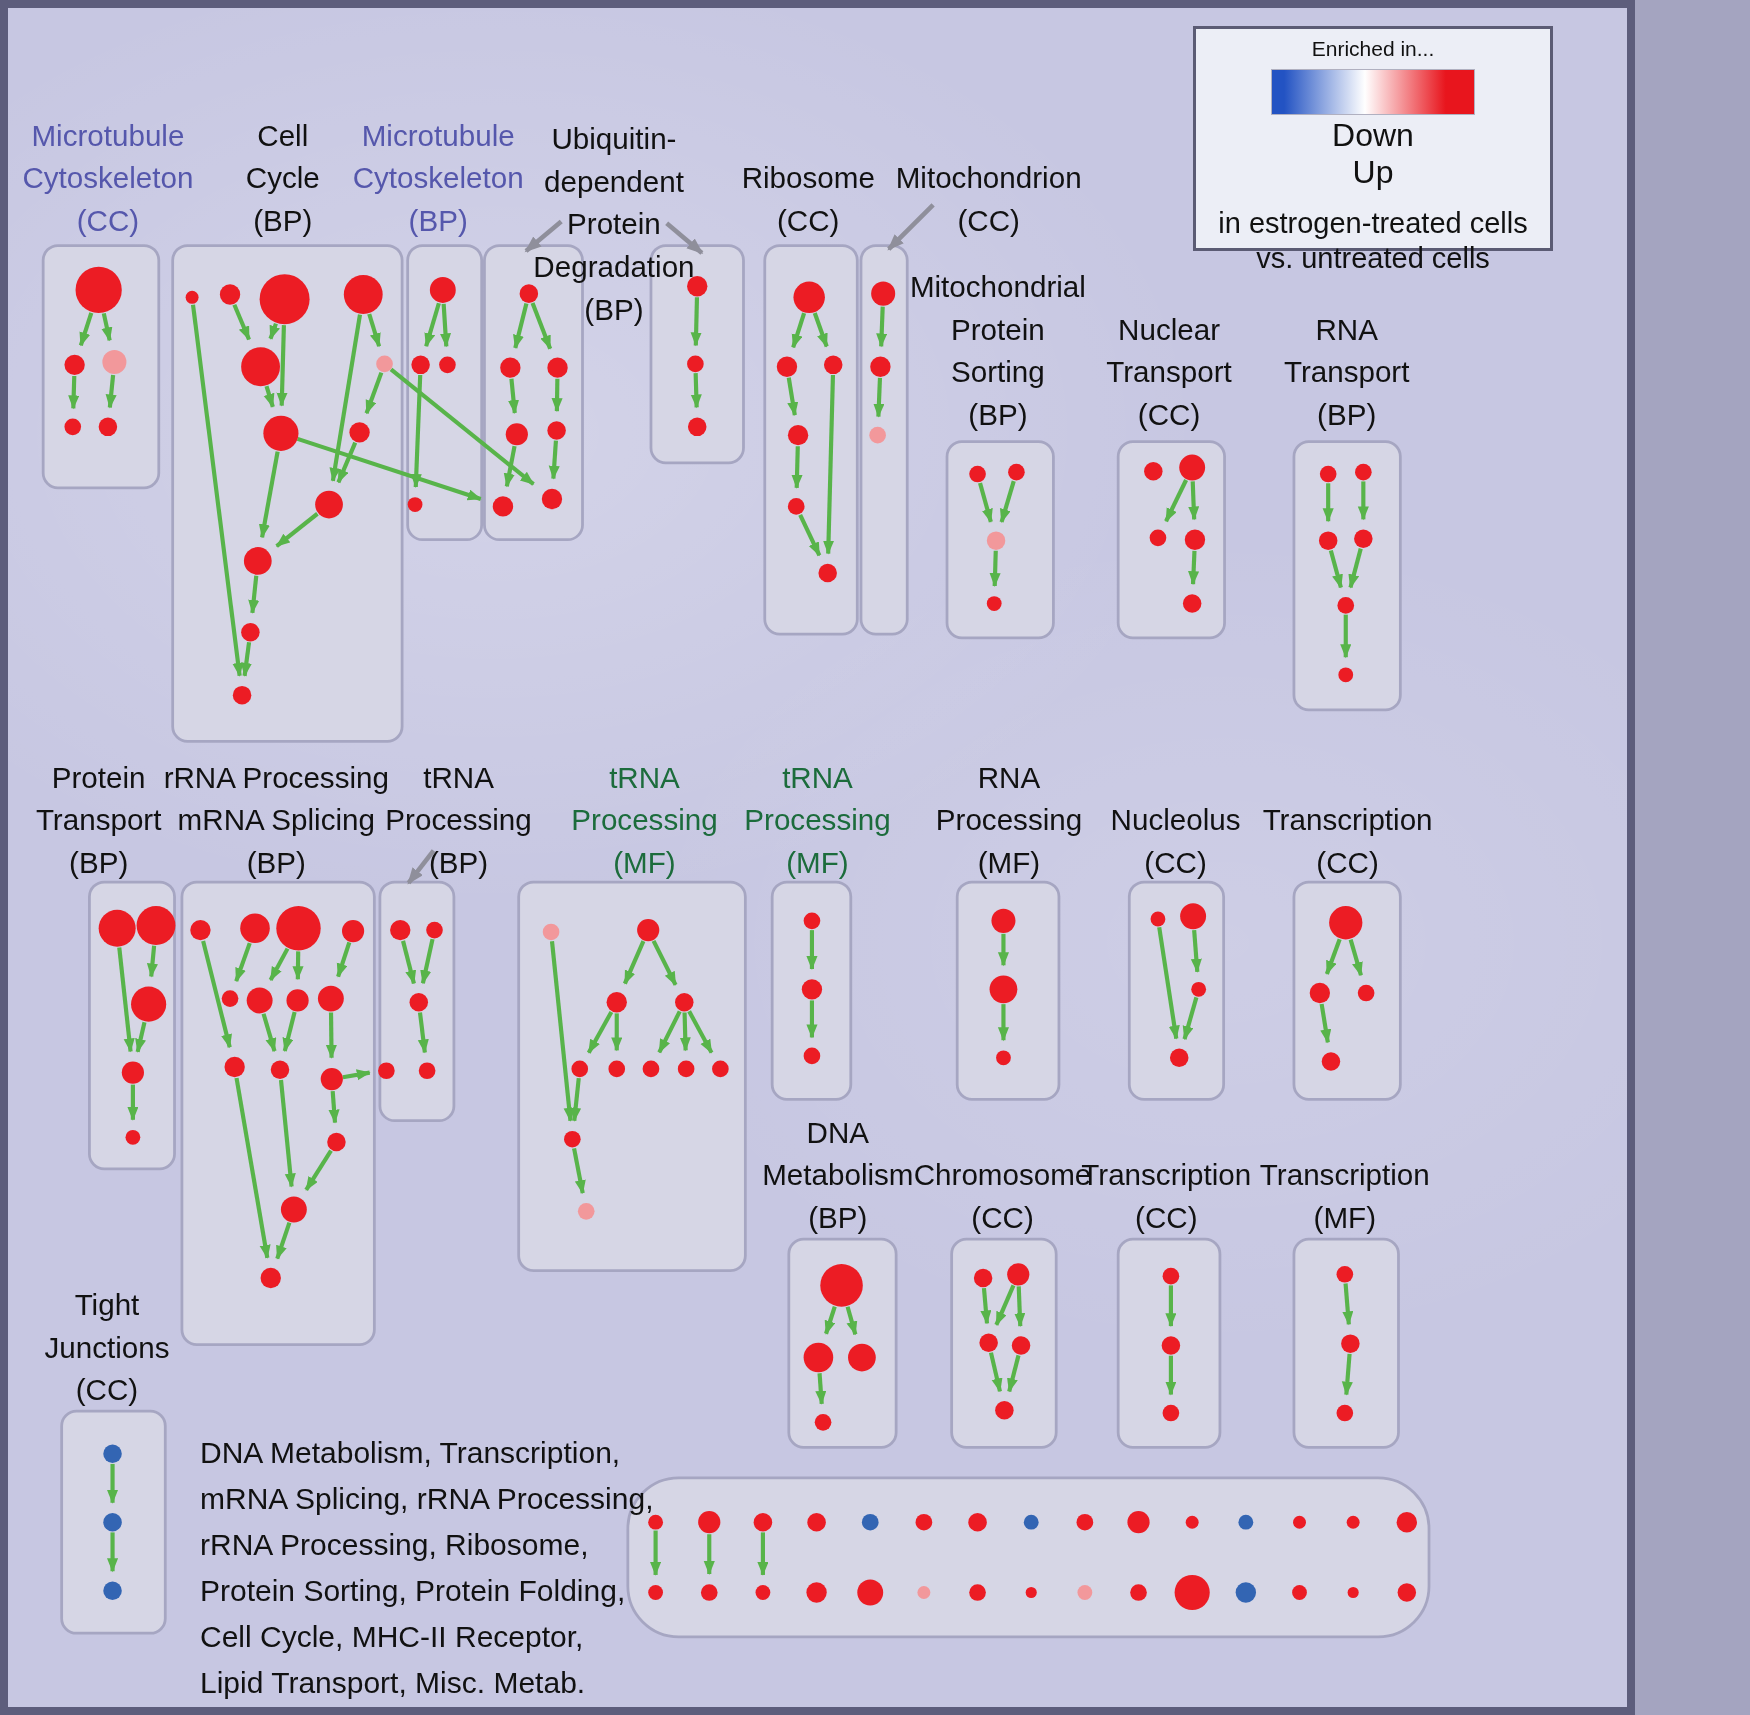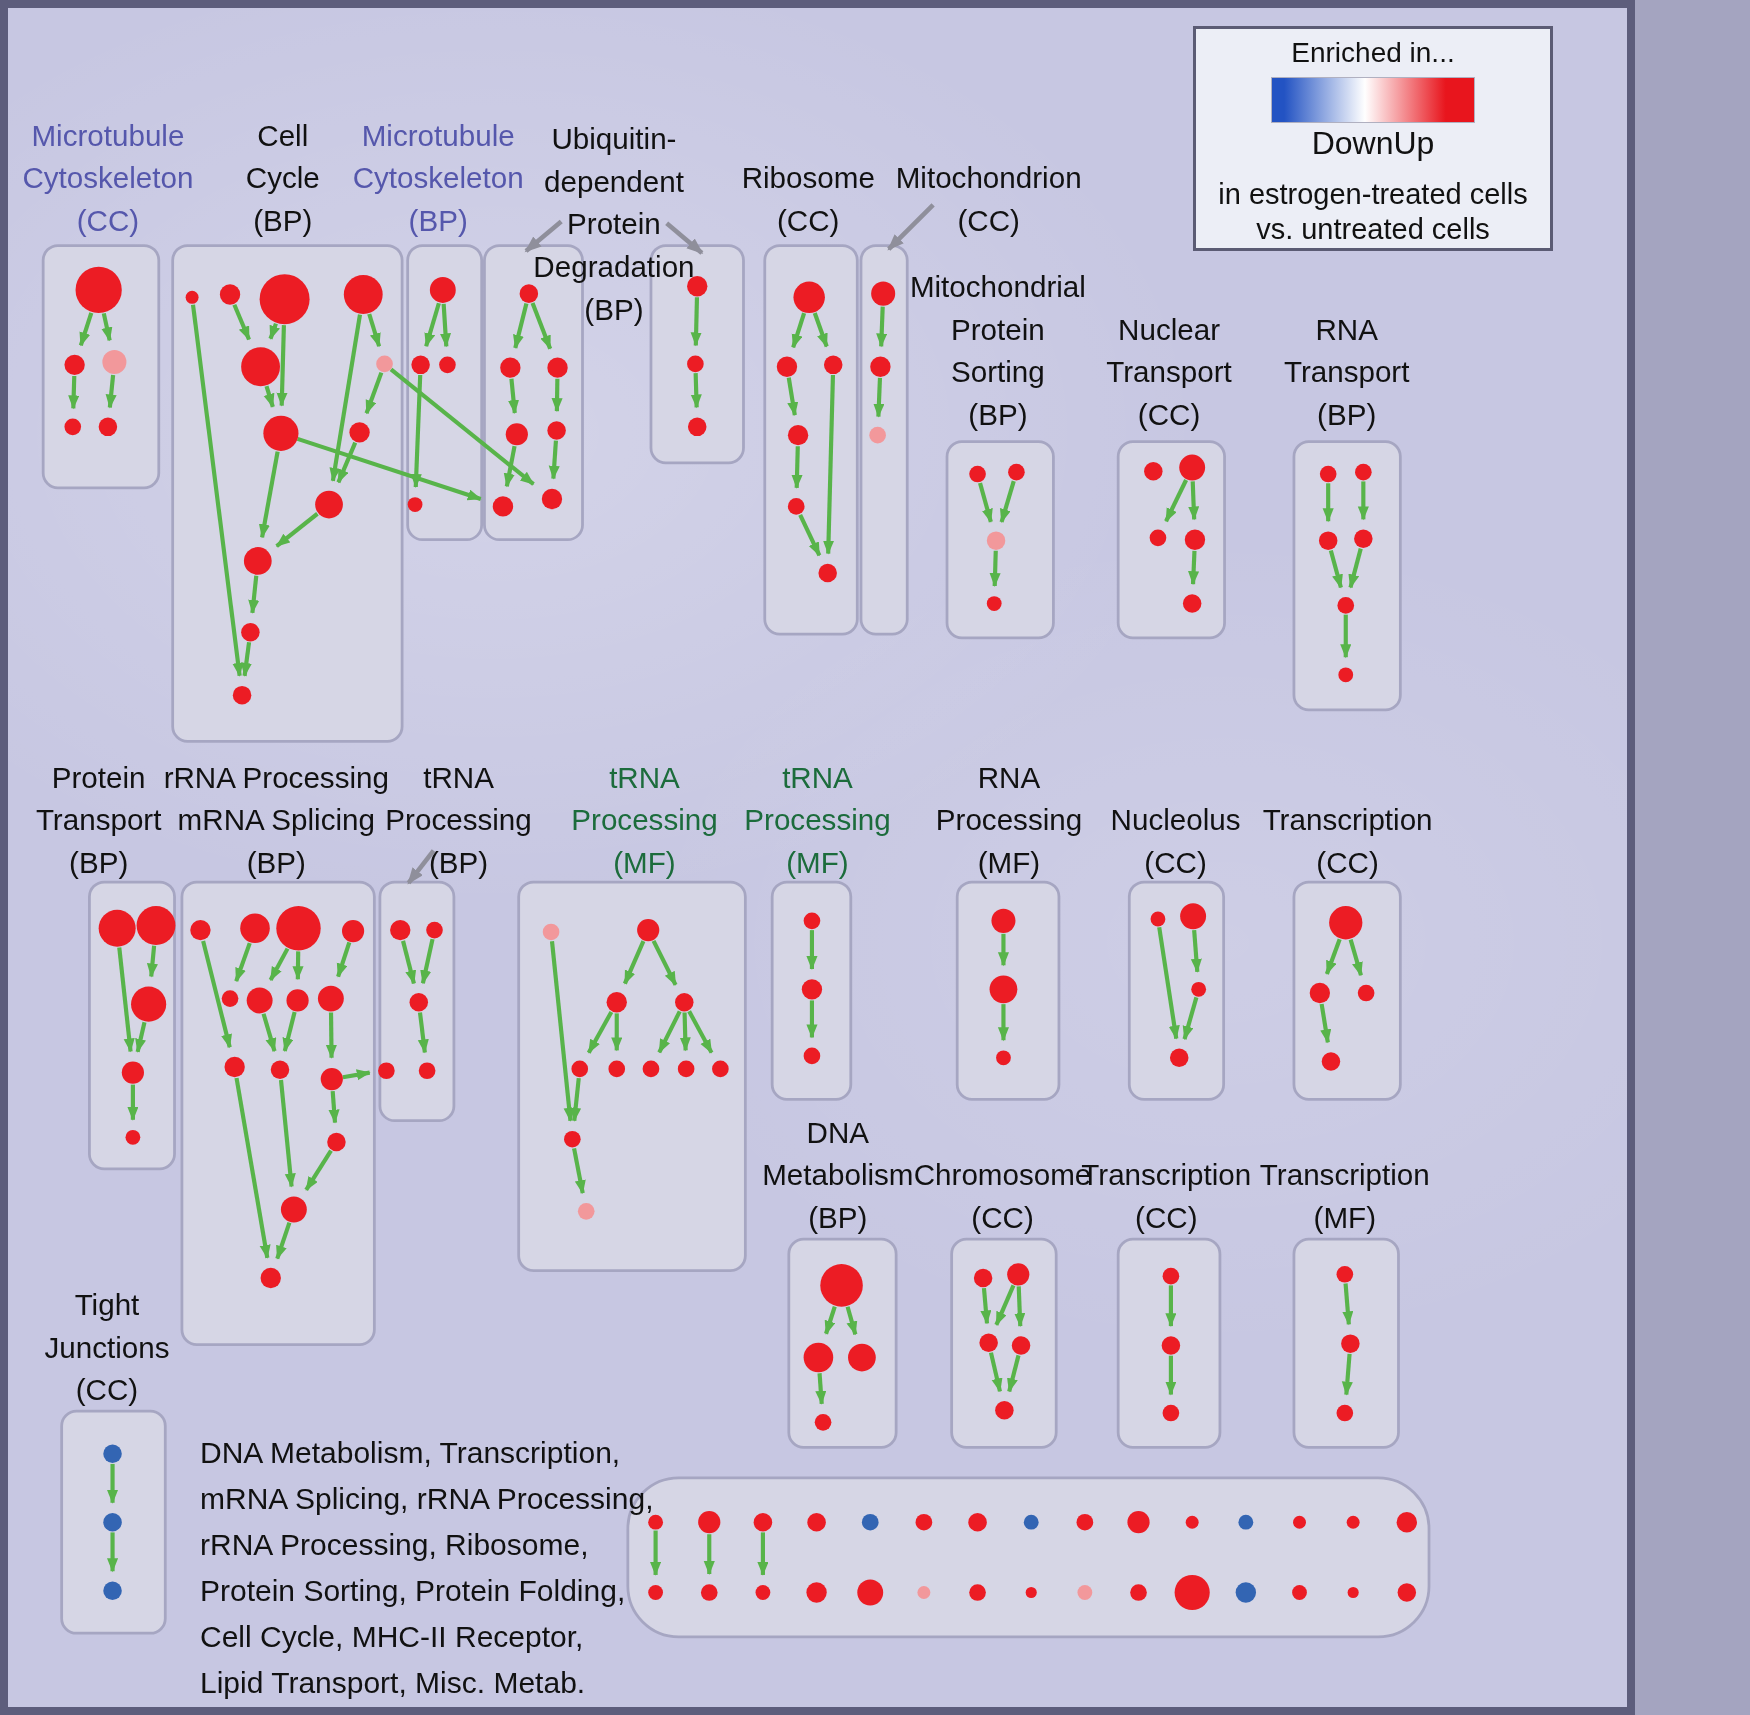--- a/index.html
+++ b/index.html
@@ -16,23 +16,23 @@
     overflow:hidden;
   }
   svg.diagram { position:absolute; inset:0; width:100%; height:100%; }
   svg text { font-family:"Liberation Sans", sans-serif; }
 
   .legend {
     position:absolute; left:1185px; top:18px; width:360px; height:225px;
     border:3px solid #5b5b74; background:#eceçf5; background:#eceef6;
     text-align:center; z-index:2; color:#111;
   }
-  .legend-title { font-size:28px; margin-top:8px; }
+  .legend-title { font-size:21px; margin-top:8px; }
   .legend-gradient { width:204px; height:46px; margin:8px auto 0; border:1px solid #b0b0c0; }
-  .legend-ends { width:220px; margin:2px auto 15px; display:flex; justify-content:center; font-size:32px; }
+  .legend-ends { width:220px; margin:2px auto 15px; display:flex; justify-content:flex-start; font-size:32px;flex-direction:column; }
   .legend-sub { font-size:29px; line-height:35px; }
   .legend-sub.first { margin-top:5px; }
 
   .misc-text {
     position:absolute; left:192px; top:1422px; z-index:2;
     font-size:30px; line-height:46px; color:#111; white-space:nowrap;
   }
 </style>
 </head>
 <body>

